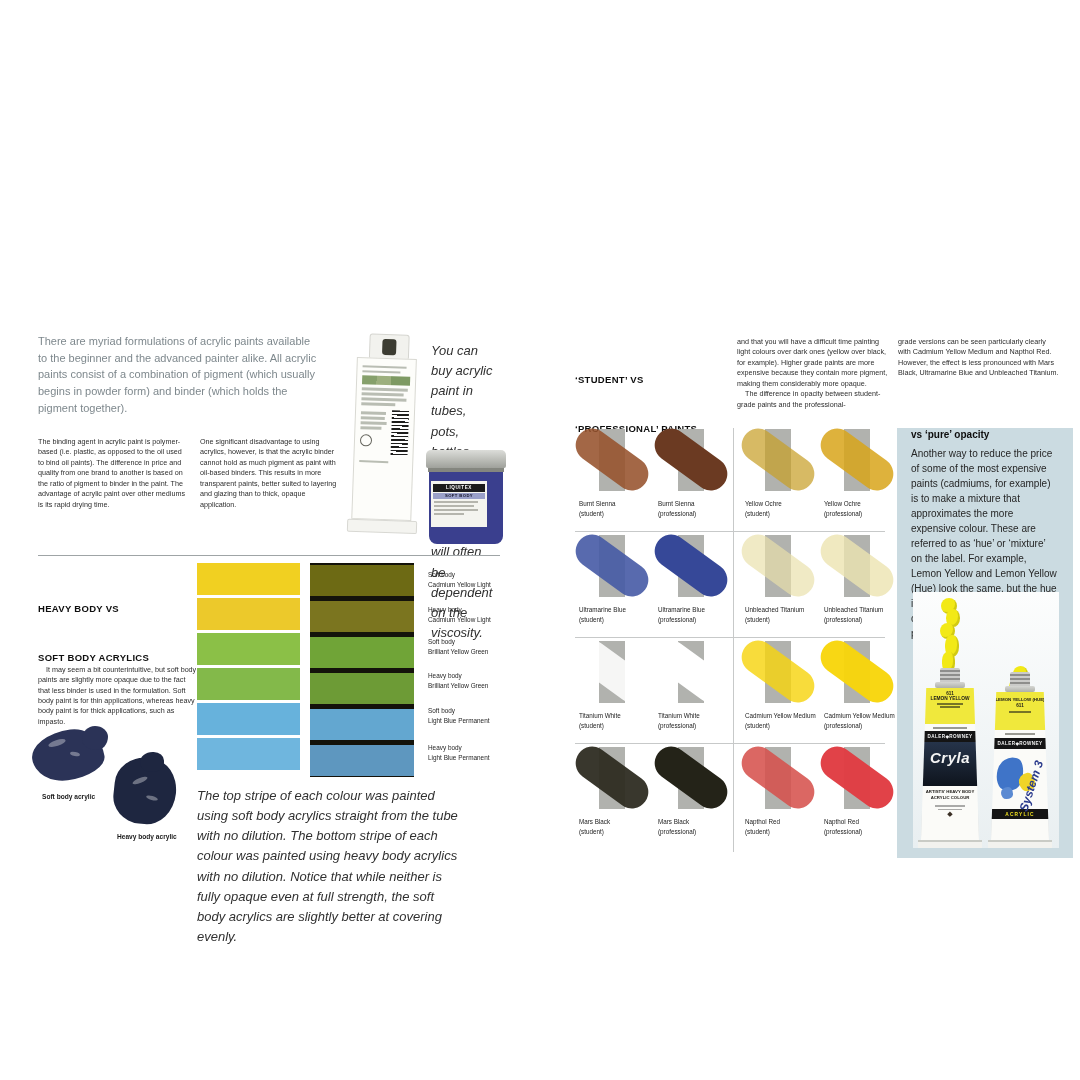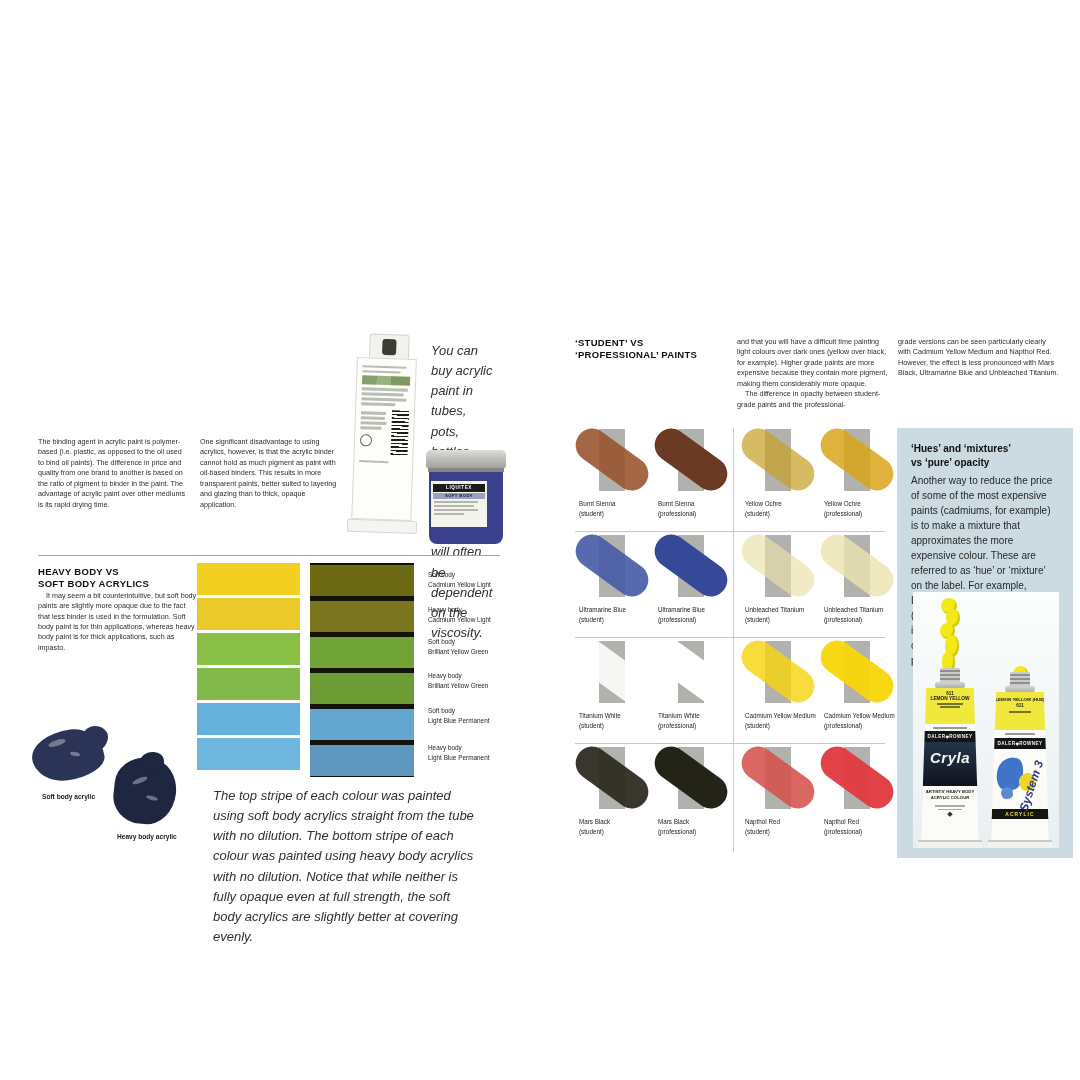--- a/index.html
+++ b/index.html
@@ -10,21 +10,21 @@
   
   .band{left:0;top:236px;width:1080px;height:82px;}
   .folio{font-size:7.5px;font-weight:bold;letter-spacing:.7px;color:#1d1d1d;}
   .folio .num{margin-right:10px;}
   .folio-r .num{margin-left:12px;}
   .title{font-size:31px;font-weight:400;color:#141414;letter-spacing:.2px;}
 
   
   .intro{font-size:11px;line-height:1.52;color:#7e888d;}
   .bodytx{font-size:7.2px;line-height:1.45;color:#2d2d2d;}
-  .h2{font-size:9.5px;font-weight:bold;line-height:1.3;letter-spacing:.3px;color:#0e0e0e;text-transform:uppercase;}
+  .h2{font-size:9.5px;font-weight:bold;line-height:1.3;letter-spacing:.3px;color:#0e0e0e;text-transform:uppercase;margin-top:37px;}
   .cap{font-size:13px;font-style:italic;line-height:1.55;color:#303030;}
   .lbl{font-size:6.4px;line-height:1.6;color:#1f1f1f;}
   .lblb{font-size:6.6px;font-weight:bold;color:#1a1a1a;}
   .ind{text-indent:8px;}
   .mt4{margin-top:4px;}
 
   
   .panel{overflow:hidden;}
   .stripe{width:100%;}
   .p-white .stripe{height:32px;margin-bottom:3px;}
@@ -83,20 +83,21 @@
   .splash{position:absolute;border-radius:60% 40% 55% 45%/50% 60% 40% 55%;}
   .acr-band{background:#141414;color:#f0e020;font-size:4.8px;font-weight:bold;letter-spacing:1.2px;text-align:center;display:flex;align-items:center;justify-content:center;}
   .crimp{border-top:2px solid #c9cbc5;background:#f2f2ee;}
 </style>
 </head>
 <body>
 
 <div class="canvas">
 
 
+  <div class="abs intro" style="left:38px;top:333px;width:280px;">There are myriad formulations of acrylic paints available to the beginner and the advanced painter alike. All acrylic paints consist of a combination of pigment (which usually begins in powder form) and binder (which holds the pigment together).</div>
 
   <div class="abs" style="left:346px;top:334px;width:78px;height:214px;transform:rotate(2deg);">
     <div class="abs" style="left:20px;top:0;width:38px;height:24px;background:#f2f2ee;border:1px solid #d5d5d0;border-radius:3px;">
       <div class="abs" style="left:12px;top:4px;width:14px;height:16px;background:#3c3c32;border-radius:3px;"></div>
     </div>
     <div class="abs ltube-body" style="left:8px;top:24px;width:60px;height:162px;padding:4px 5px;box-sizing:border-box;">
       <div class="tinybar" style="width:92%;"></div>
       <div class="tinybar" style="width:80%;"></div>
       <div class="greenband"></div>
       <div class="tinybar" style="width:95%;"></div>
@@ -197,21 +198,21 @@
   <div class="abs lblb" style="left:42px;top:793px;">Soft body acrylic</div>
 
   <div class="abs blobwrap" style="left: 112px; top: 752px; width: 70px; height: 78px; color: rgb(30, 38, 64);">
     <div class="blob-main" style="left:2px;top:6px;width:62px;height:66px;border-radius:52% 48% 50% 50%/46% 54% 56% 44%;transform:rotate(6deg);"></div>
     <div class="blob-main" style="left:28px;top:0;width:24px;height:20px;border-radius:55% 45% 50% 50%;"></div>
     <div class="blob-hi" style="left:20px;top:26px;width:16px;height:5px;transform:rotate(-22deg);"></div>
     <div class="blob-hi" style="left:34px;top:44px;width:12px;height:4px;transform:rotate(15deg);"></div>
   </div>
   <div class="abs lblb" style="left:117px;top:833px;">Heavy body acrylic</div>
 
-  <div class="abs cap" style="left:197px;top:786px;width:268px;margin-left:16px;">The top stripe of each colour was painted using soft body acrylics straight from the tube with no dilution. The bottom stripe of each colour was painted using heavy body acrylics with no dilution. Notice that while neither is fully opaque even at full strength, the soft body acrylics are slightly better at covering evenly.</div>
+  <div class="abs cap" style="left:197px;top:786px;width:268px;">The top stripe of each colour was painted using soft body acrylics straight from the tube with no dilution. The bottom stripe of each colour was painted using heavy body acrylics with no dilution. Notice that while neither is fully opaque even at full strength, the soft body acrylics are slightly better at covering evenly.</div>
 
   <div class="abs" style="left:575px;top:337px;width:152px;">
     <div class="h2">‘STUDENT’ VS</div>
     <div class="h2">‘PROFESSIONAL’ PAINTS</div>
   </div>
   <div class="abs bodytx" style="left:898px;top:337px;width:162px;">grade versions can be seen particularly clearly with Cadmium Yellow Medium and Napthol Red. However, the effect is less pronounced with Mars Black, Ultramarine Blue and Unbleached Titanium.</div>
   <div class="abs" style="left:737px;top:337px;width:152px;">
     <div class="bodytx">and that you will have a difficult time painting light colours over dark ones (yellow over black, for example). Higher grade paints are more expensive because they contain more pigment, making them considerably more opaque.</div>
     <div class="bodytx ind">The difference in opacity between student-grade paints and the professional-</div>
   </div>
@@ -349,21 +350,20 @@
       <div class="sw">
           <div class="bar"></div>
           <div class="paint" style="background: rgba(224, 60, 66, 0.97);"></div>
         </div>
       <div class="swname">Napthol Red</div>
         <div class="swgrade">(professional)</div>
     </div>
   </div>
 
   <div class="abs sidebox" style="background: rgb(203, 219, 225);">
-    <div class="side-h" style="padding:14px 14px 0 14px;">‘Hues’ and ‘mixtures’</div>
     <div class="side-h" style="padding:0 14px;">vs ‘pure’ opacity</div>
     <div class="side-tx" style="padding:4px 14px 0 14px;">Another way to reduce the price of some of the most expensive paints (cadmiums, for example) is to make a mixture that approximates the more expensive colour. These are referred to as ‘hue’ or ‘mixture’ on the label. For example, Lemon Yellow and Lemon Yellow (Hue) look the same, but the hue is an approximation of the pure colour made with less expensive pigments.</div>
 
     <div class="abs" style="left:16px;top:164px;width:146px;height:256px;background:linear-gradient(180deg,#fcfdfd,#e9eff1);">
 
       <div class="abs squig" style="left: 26px; top: 6px; width: 22px; height: 72px; color: rgb(242, 233, 22);">
         <div class="pd" style="left:2px;top:0;width:16px;height:16px;border-radius:50%;"></div>
         <div class="pd" style="left:7px;top:11px;width:14px;height:18px;border-radius:48%;"></div>
         <div class="pd" style="left:1px;top:25px;width:15px;height:16px;border-radius:50%;"></div>
         <div class="pd" style="left:6px;top:37px;width:14px;height:22px;border-radius:45%;"></div>

